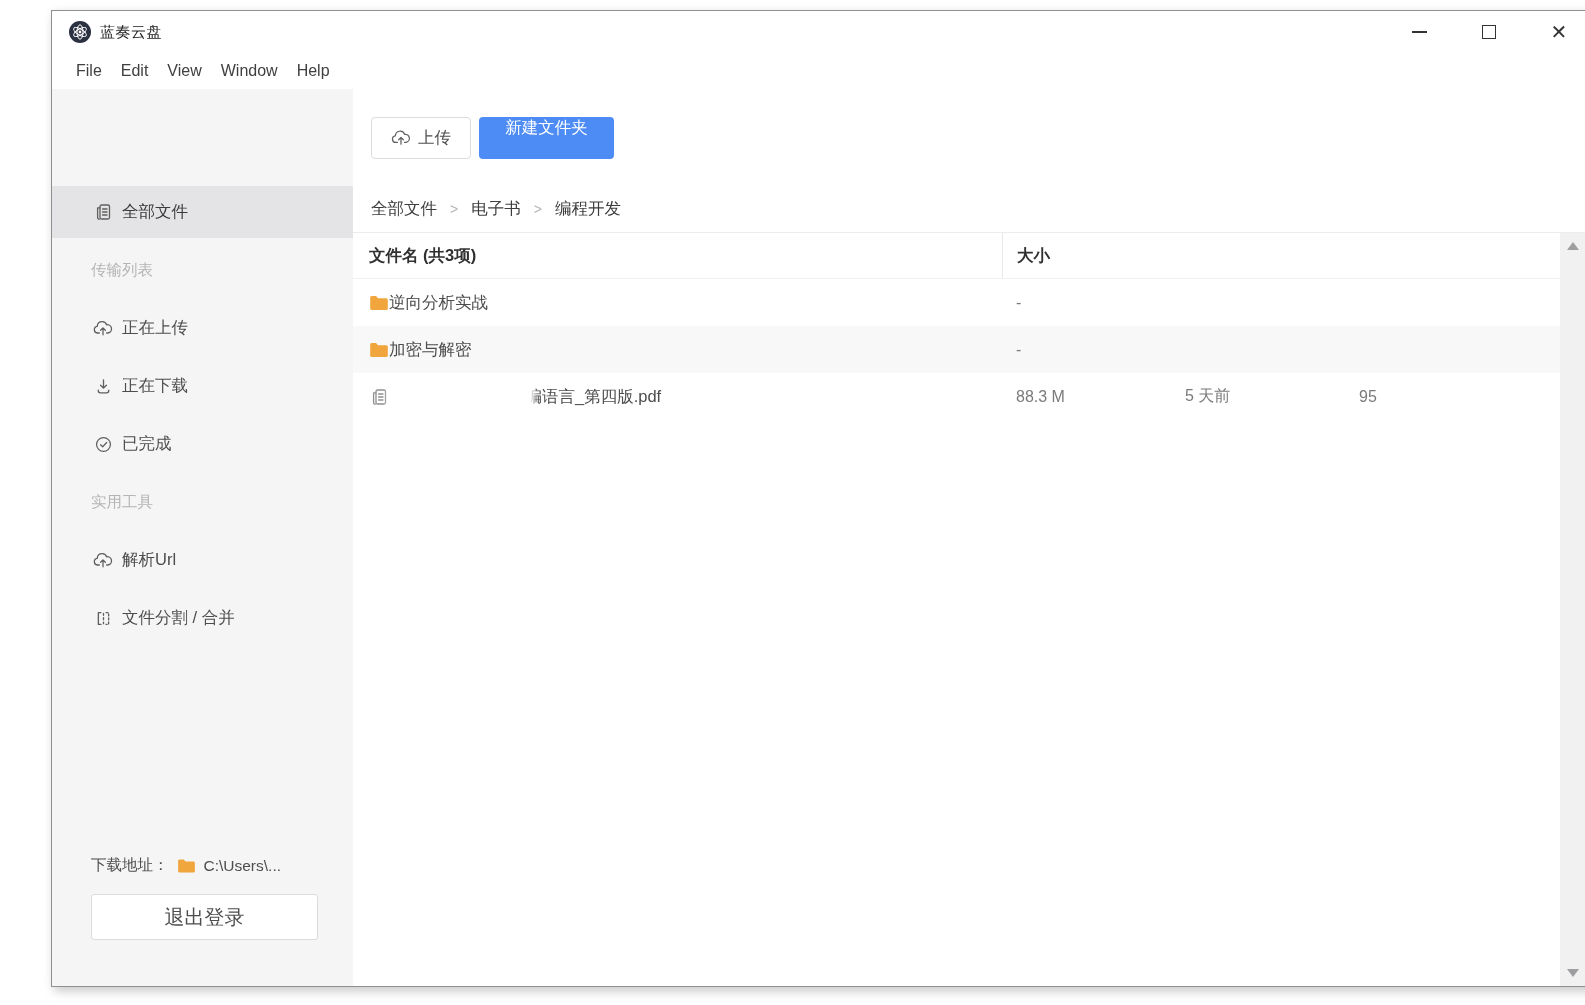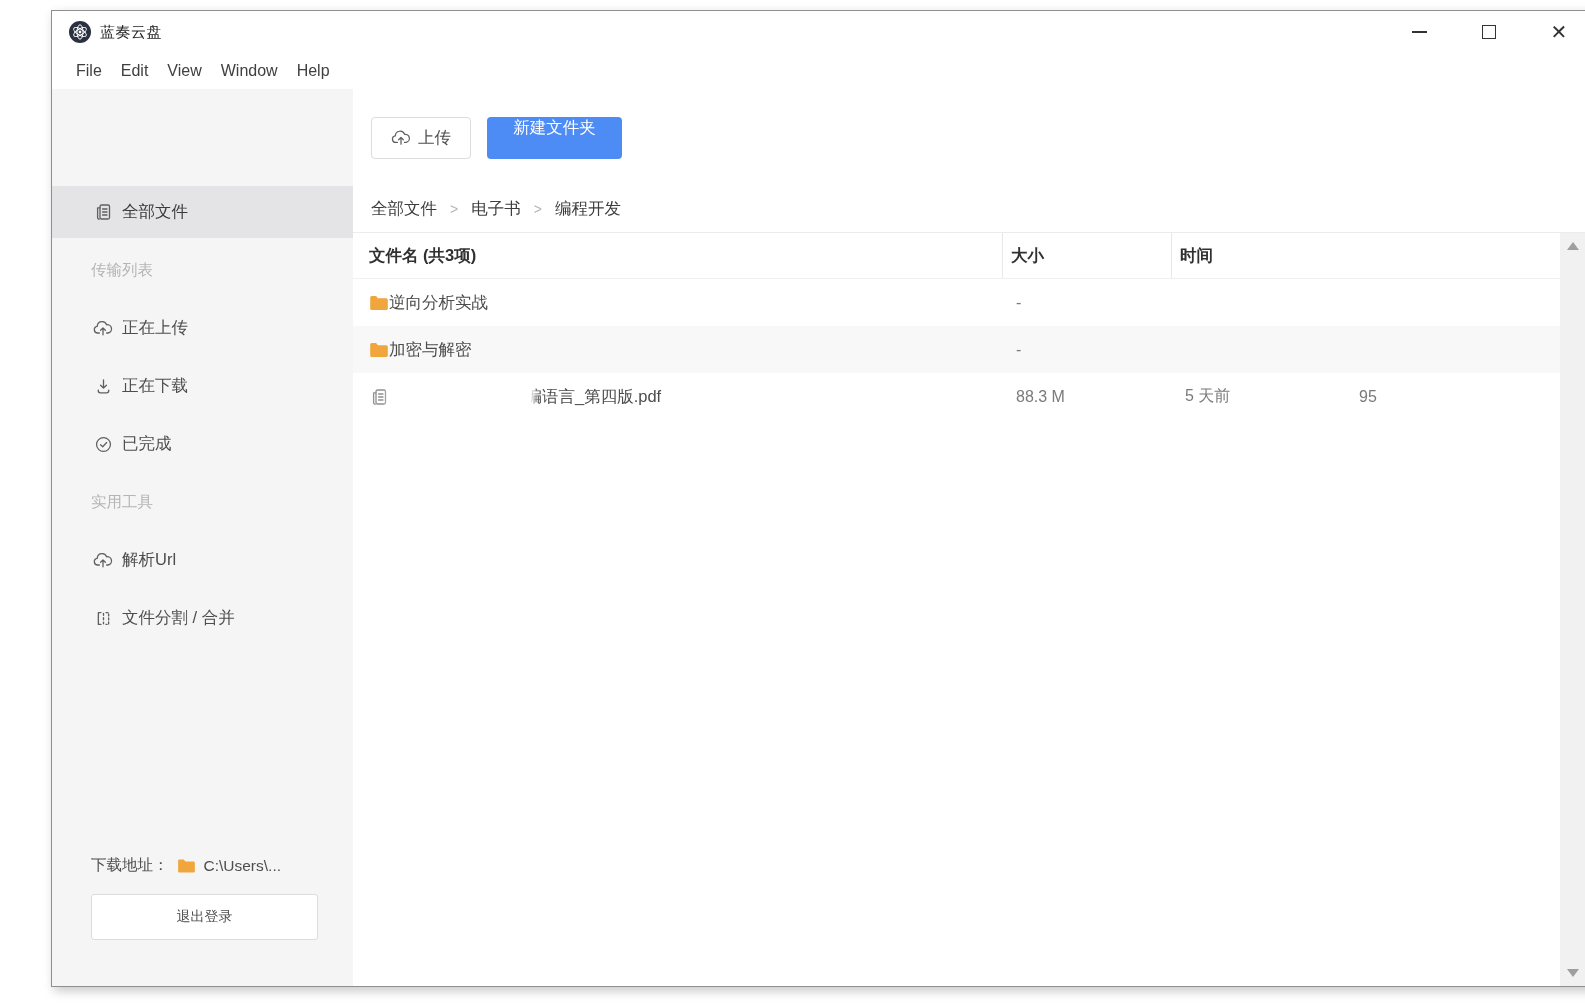--- a/index.html
+++ b/index.html
@@ -32,40 +32,40 @@
   .side-item { height:52px; margin-bottom:6px; display:flex; align-items:center; padding-left:41px; gap:9px;
     font-size:16.5px; color:#4d4d4d; cursor:default; }
   .side-item.selected { background:#e4e4e6; color:#3a3a3a; }
   .side-section { height:52px; margin-bottom:6px; display:flex; align-items:center; padding-left:39px;
     font-size:15.5px; color:#b5b5b6; }
   .side-icon { width:20px; height:20px; flex:none; display:flex; align-items:center; justify-content:center; }
   .sidebar-bottom { position:absolute; left:39px; right:35px; bottom:46px; }
   .dl-path { display:flex; align-items:center; gap:8px; font-size:15.5px; color:#4d4d4d; margin-bottom:18px; white-space:nowrap; }
   .dl-path .folder-svg { width:19px; height:16px; flex:none; }
   .logout-btn { width:100%; height:46px; background:#fff; border:1px solid #dcdcdc; border-radius:3px;
-    font-size:14px; color:#4d4d4d; display:flex; align-items:center; justify-content:center; cursor:pointer; }
+    font-size:20px; color:#4d4d4d; display:flex; align-items:center; justify-content:center; cursor:pointer; }
 
   
   .content { flex:1; min-width:0; display:flex; flex-direction:column; background:#fff; }
-  .toolbar { height:97px; flex:none; display:flex; align-items:center; padding-left:18px; gap:16px; }
+  .toolbar { height:97px; flex:none; display:flex; align-items:center; padding-left:18px; gap:8px; }
   .btn-upload { width:100px; height:42px; background:#fff; border:1px solid #dcdcdc; border-radius:4px;
     display:flex; align-items:center; justify-content:center; gap:7px; font-size:16.5px; color:#4d4d4d; cursor:pointer; }
   .btn-newfolder { width:135px; height:42px; background:#4e8cf5; border:none; border-radius:4px;
     font-size:16.5px; color:#fff; display:flex; align-items:flex-start; justify-content:center; cursor:pointer; }
 
   .breadcrumb { height:47px; flex:none; display:flex; align-items:center; padding-left:18px; gap:13px;
     font-size:16.5px; color:#3d3d3d; border-bottom:1px solid #ececec; }
   .crumb { cursor:pointer; }
   .crumb-sep { color:#b4b4b4; font-size:14px; }
 
   .table-region { flex:1; min-height:0; display:flex; }
   .table-area { flex:1; min-width:0; }
   .grid-row { display:grid; grid-template-columns:minmax(0,1fr) 169px 174px 215px; align-items:stretch; }
   .thead { height:46px; border-bottom:1px solid #f0f0f0; }
-  .th { display:flex; align-items:center; font-size:16.5px; font-weight:bold; color:#303030; padding-left:8px; }
+  .th { display:flex; align-items:center; font-size:16.5px; font-weight:bold; color:#303030; padding-left:14px; }
   .th:first-child { padding-left:16px; }
   .th + .th { border-left:1px solid #e8e8e8; }
   .trow { height:47px; }
   .trow.striped { background:#f8f8f9; }
   .td { display:flex; align-items:center; font-size:16px; color:#7a7a7a; padding-left:14px; }
   .td.name { padding-left:16px; gap:0; font-size:16.5px; color:#4d4d4d; position:relative; }
   .row-icon { width:20px; height:20px; flex:none; display:flex; align-items:center; justify-content:center; }
   .redaction { position:absolute; left:38px; top:8px; width:140px; height:31px; background:#fff;
     box-shadow:0 0 5px 3px #fff; z-index:2; }
   .partial-name { margin-left:120px; white-space:nowrap; }
@@ -227,21 +227,20 @@
         <span class="crumb-sep">&gt;</span>
         <span class="crumb">编程开发</span>
       </div>
 
       <div class="table-region">
         <div class="table-area">
 
           <div class="grid-row thead">
             <div class="th">文件名 (共3项)</div>
             <div class="th">大小</div>
-            <div class="th">时间</div>
           </div>
 
           <div class="grid-row trow">
             <div class="td name">
               <span class="row-icon">
                 <svg viewBox="0 0 20 16" width="20" height="16">
                   <path d="M1.2 2.6 a1.5 1.5 0 0 1 1.5 -1.5 h4.4 l1.8 2.2 h8.4 a1.5 1.5 0 0 1 1.5 1.5 v8.6 a1.5 1.5 0 0 1 -1.5 1.5 h-14.6 a1.5 1.5 0 0 1 -1.5 -1.5 Z" fill="#f0a63c"></path>
                 </svg>
               </span>
               <span>逆向分析实战</span>

